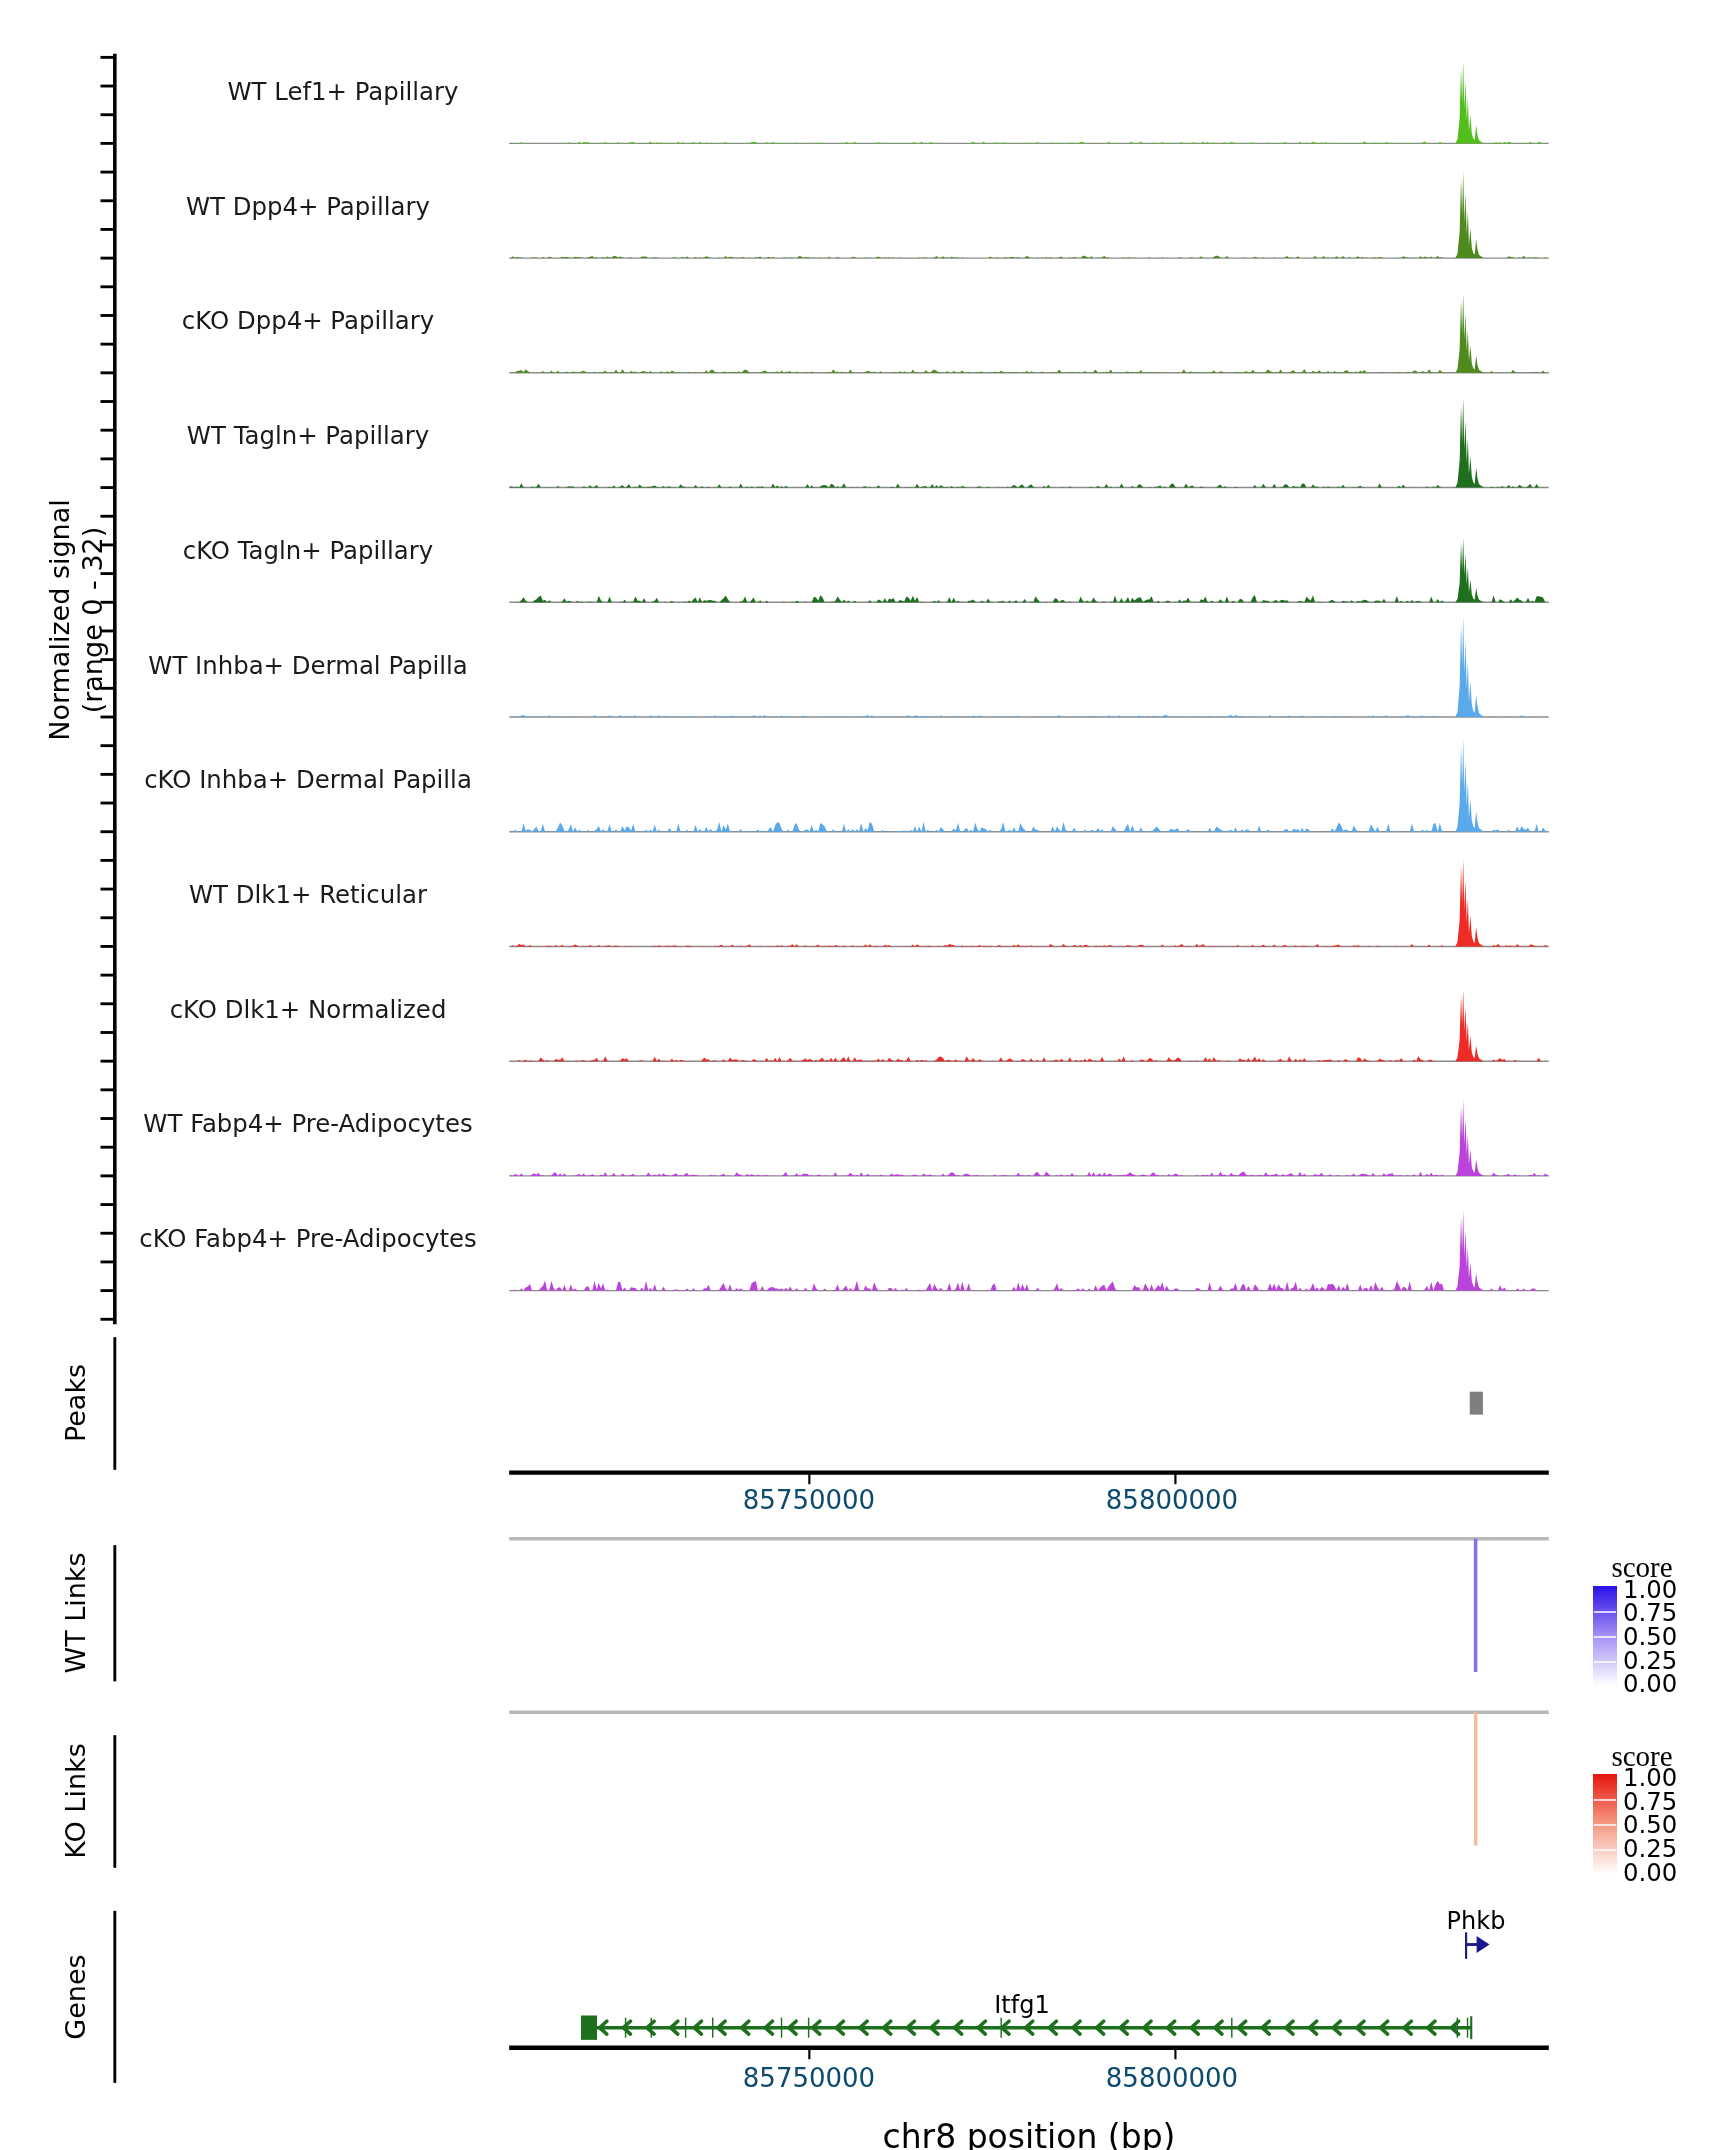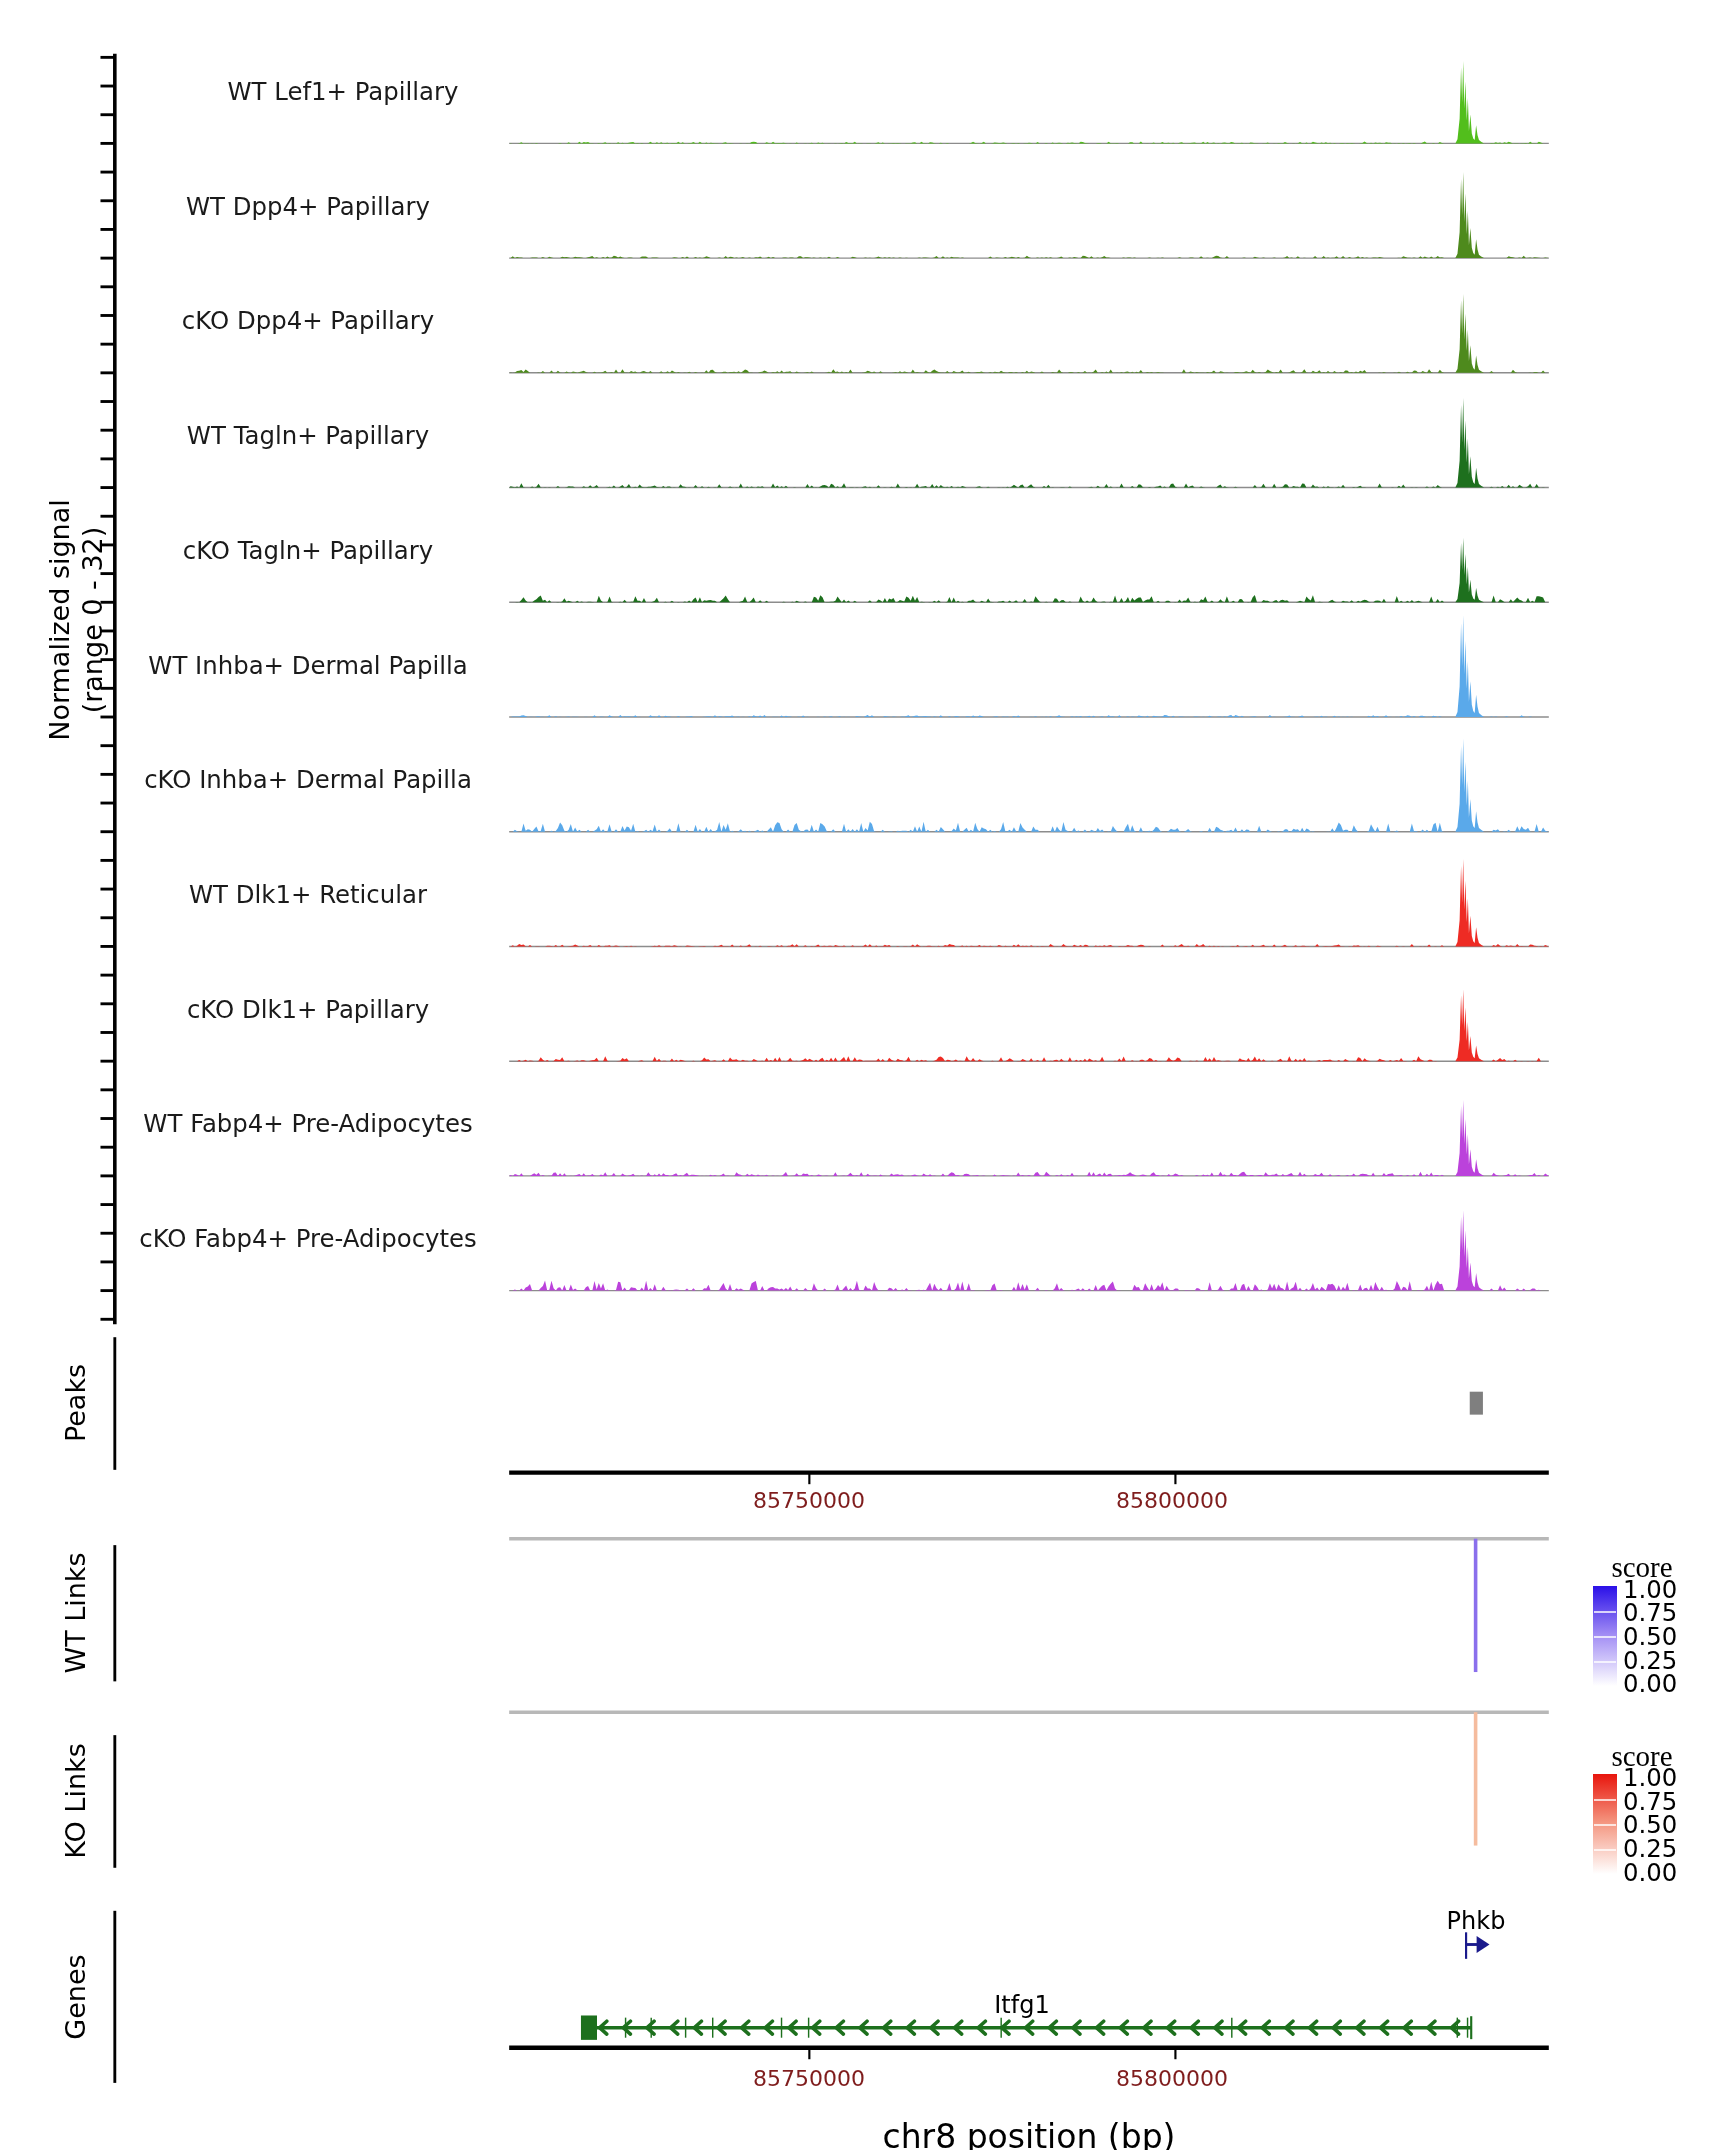--- a/index.html
+++ b/index.html
@@ -5,21 +5,21 @@
   html,body{margin:0;padding:0;background:#fff;}
   .fig{position:relative;width:1721px;height:2151px;background:#ffffff;
        font-family:"DejaVu Sans","Liberation Sans",sans-serif;color:#000;}
   .fig *{box-sizing:border-box;}
   svg{position:absolute;left:0;top:0;}
   .lbl{position:absolute;transform:translate(-50%,-50%);white-space:nowrap;}
   .rot{position:absolute;transform:translate(-50%,-50%) rotate(-90deg);white-space:nowrap;}
   .track-lbl{font-size:24.4px;color:#1a1a1a;}
   .sec-lbl{font-size:27px;color:#000;}
   .ylab{font-size:27px;line-height:33px;text-align:center;}
-  .tick-lbl{font-size:22px;color:#7f1d1d;}
+  .tick-lbl{font-size:26px;color:#0c4a6e;}
   .axis-title{font-size:33px;color:#000;margin-top:12px;}
   .score-title{font-size:29px;color:#000;font-family:Liberation Serif, serif;}
   .score-tick{position:absolute;transform:translateY(-50%);font-size:24.4px;color:#000;}
   .gene-lbl{font-size:24px;color:#000;}
   .cbar{position:absolute;width:24.4px;}
   .cbar i{position:absolute;left:1.4px;right:1.4px;height:2.2px;background:rgba(255,255,255,.75);}
 </style>
 </head>
 <body>
 
@@ -181,21 +181,21 @@
   </div>
 
   <div class="lbl track-lbl" style="left:308px;top:91px;margin-left:35px;">WT Lef1+ Papillary</div>
   <div class="lbl track-lbl" style="left:308px;top:206px;">WT Dpp4+ Papillary</div>
   <div class="lbl track-lbl" style="left:308px;top:320px;text-align:right;">cKO Dpp4+ Papillary</div>
   <div class="lbl track-lbl" style="left:308px;top:435px;">WT Tagln+ Papillary</div>
   <div class="lbl track-lbl" style="left:308px;top:550px;">cKO Tagln+ Papillary</div>
   <div class="lbl track-lbl" style="left:308px;top:665px;">WT Inhba+ Dermal Papilla</div>
   <div class="lbl track-lbl" style="left:308px;top:779px;">cKO Inhba+ Dermal Papilla</div>
   <div class="lbl track-lbl" style="left:308px;top:894px;">WT Dlk1+ Reticular</div>
-  <div class="lbl track-lbl" style="left:308px;top:1009px;">cKO Dlk1+ Papillary</div>
+  <div class="lbl track-lbl" style="left:308px;top:1009px;">cKO Dlk1+ Normalized</div>
   <div class="lbl track-lbl" style="left:308px;top:1123px;">WT Fabp4+ Pre-Adipocytes</div>
   <div class="lbl track-lbl" style="left:308px;top:1238px;">cKO Fabp4+ Pre-Adipocytes</div>
 
   <div class="rot sec-lbl" style="left:75px;top:1403px;">Peaks</div>
   <div class="rot sec-lbl" style="left:75px;top:1613px;">WT Links</div>
   <div class="rot sec-lbl" style="left:75px;top:1801px;">KO Links</div>
   <div class="rot sec-lbl" style="left:75px;top:1997px;">Genes</div>
 
   <div class="lbl tick-lbl" style="left:809px;top:1500px;">85750000</div>
   <div class="lbl tick-lbl" style="left:1172px;top:1500px;">85800000</div>

